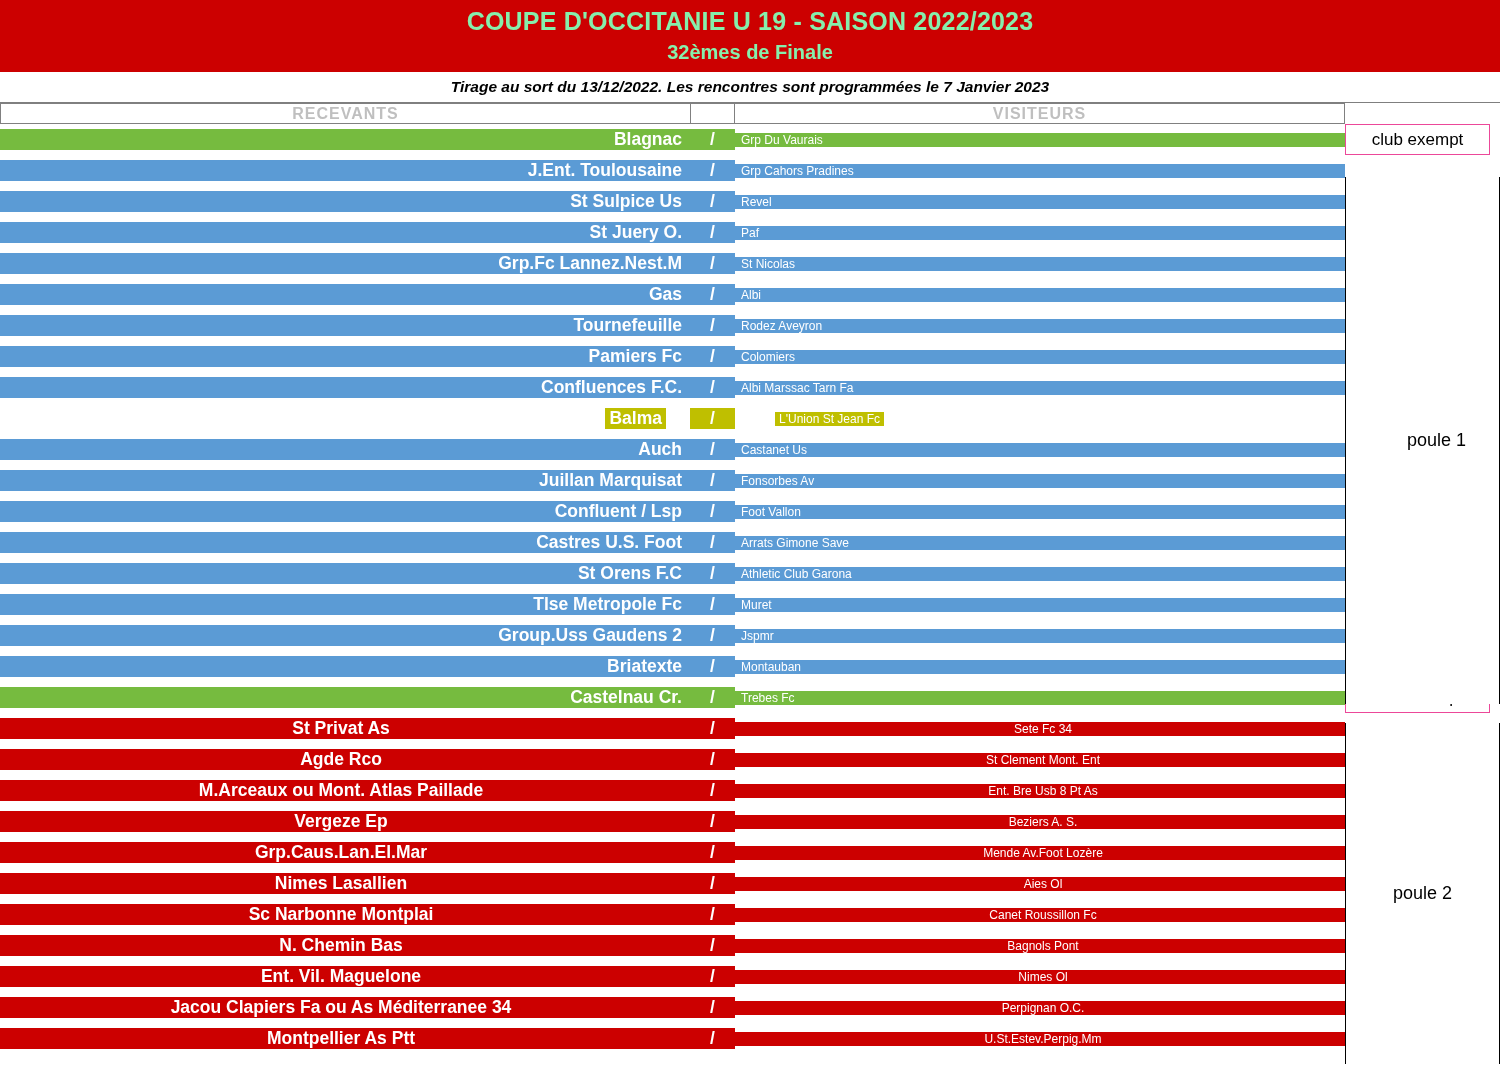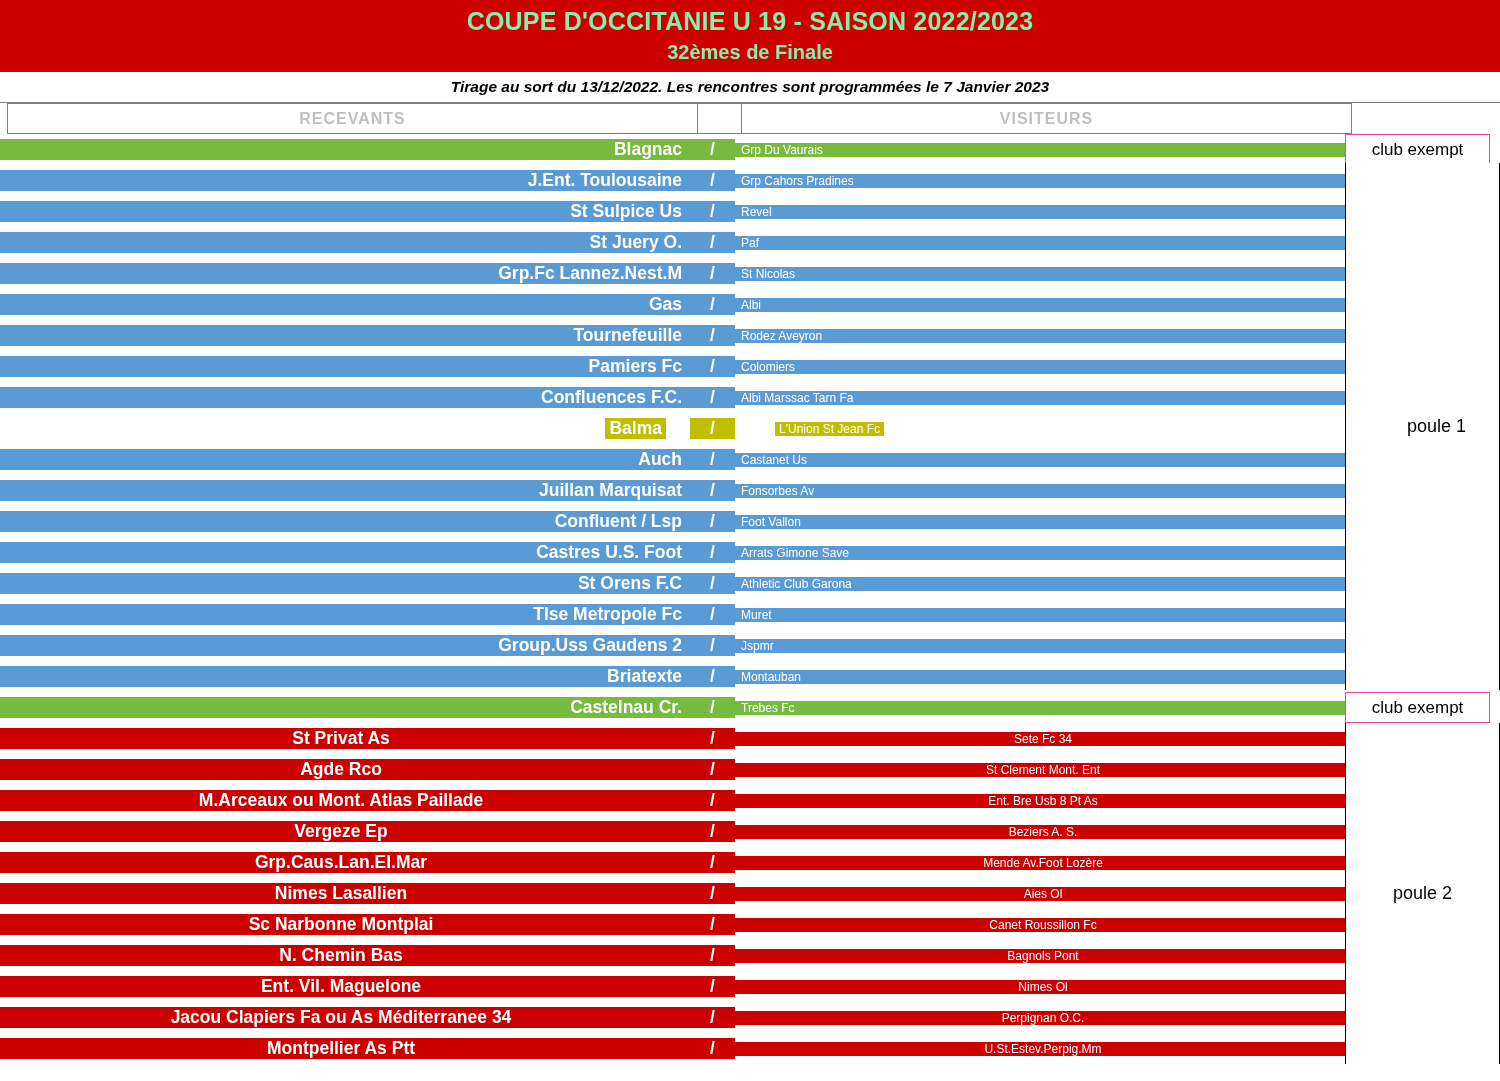--- a/index.html
+++ b/index.html
@@ -51,24 +51,23 @@
     font-size: 15.5px;
     font-style: italic;
     font-weight: bold;
     color: #000000;
     text-align: center;
   }
 
   
   .colhead {
     display: flex;
-    height: 31px;
-    background: #ffffff;
-    box-sizing: border-box;
-    padding-left: 7px;
+    height: 21px;
+    background: #ffffff;
+    box-sizing: border-box;
   }
   .colhead .ch-left {
     width: 690px;
     border: 1px solid #808080;
     border-right: none;
     box-sizing: border-box;
     display: flex;
     align-items: center;
     justify-content: center;
     color: #bfbfbf;
@@ -393,16 +392,16 @@
         <div class="tail"></div>
       </div>
       <div class="row band-red">
         <div class="home">Montpellier As Ptt</div>
         <div class="slash">/</div>
         <div class="away">U.St.Estev.Perpig.Mm</div>
         <div class="tail"></div>
       </div>
     </div>
 
-  <div class="poule-label" id="poule1" style="top: 163px; height: 527px; padding-left: 28px;">poule 1</div>
+  <div class="poule-label" id="poule1" style="top: 177px; height: 527px; padding-left: 28px;">poule 1</div>
   <div class="poule-label" id="poule2" style="top: 723px; height: 341px;">poule 2</div>
 
 </div>
 
 </body></html>

